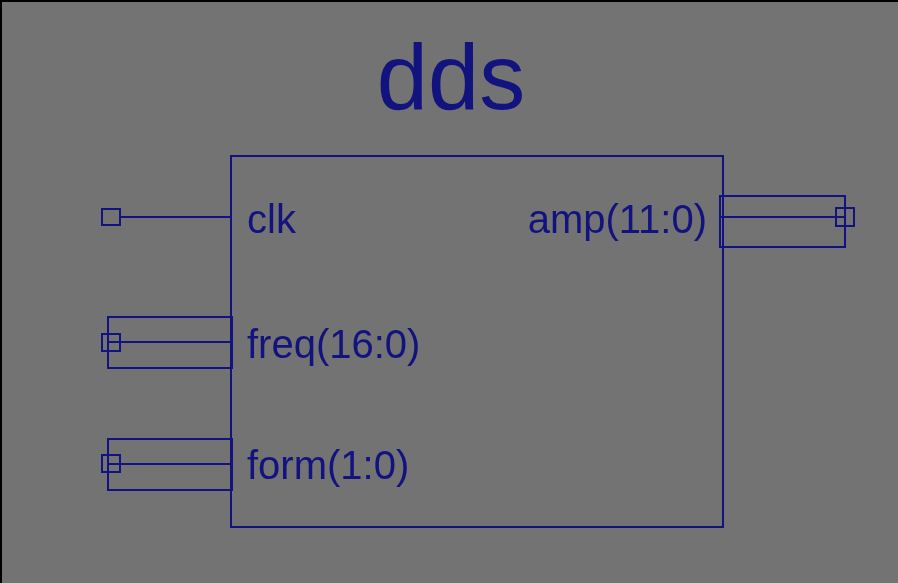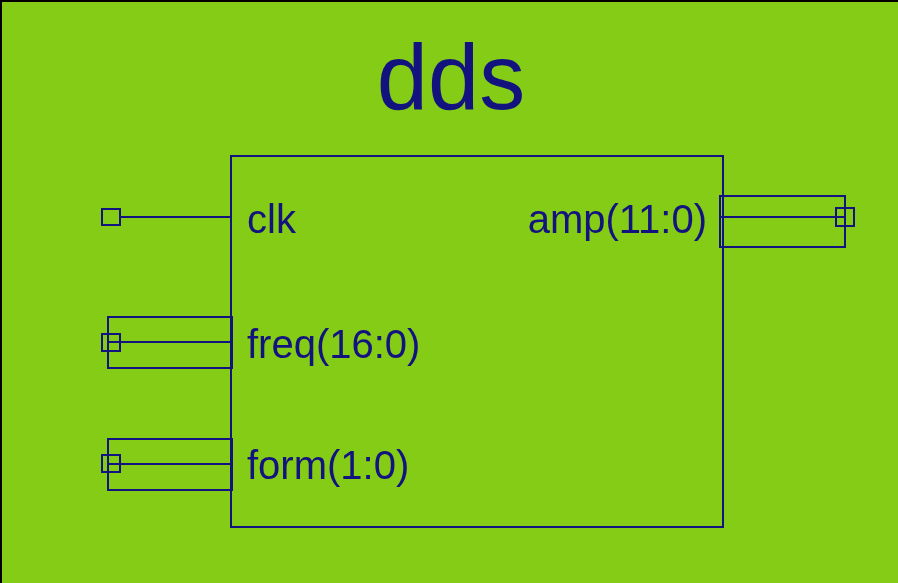--- a/index.html
+++ b/index.html
@@ -9,21 +9,21 @@
     background: #ffffff;
   }
   body {
     font-family: "Liberation Sans", sans-serif;
   }
 
   #canvas {
     position: relative;
     width: 898px;
     height: 583px;
-    background: #84cc16;
+    background: #737373;
     overflow: hidden;
     
     border-top: 2px solid #000000;
     border-left: 2px solid #000000;
     box-sizing: border-box;
   }
 
   #svg-root {
     position: absolute;
     left: 0;

